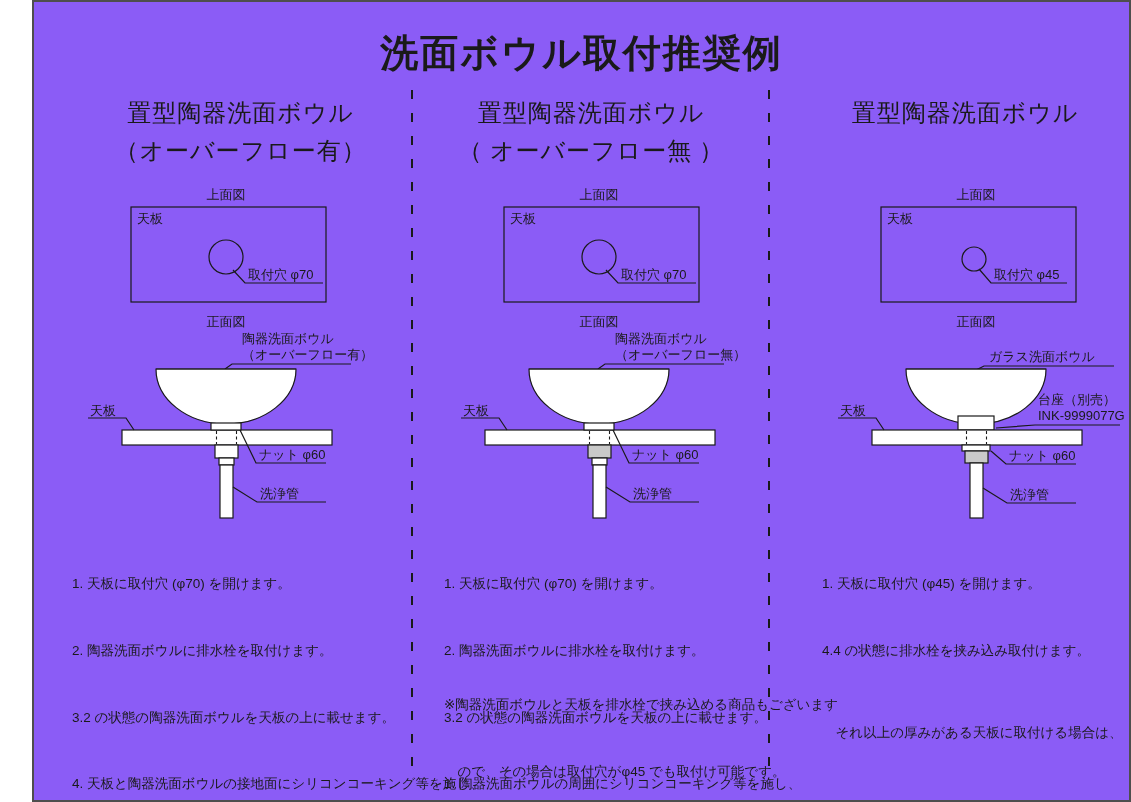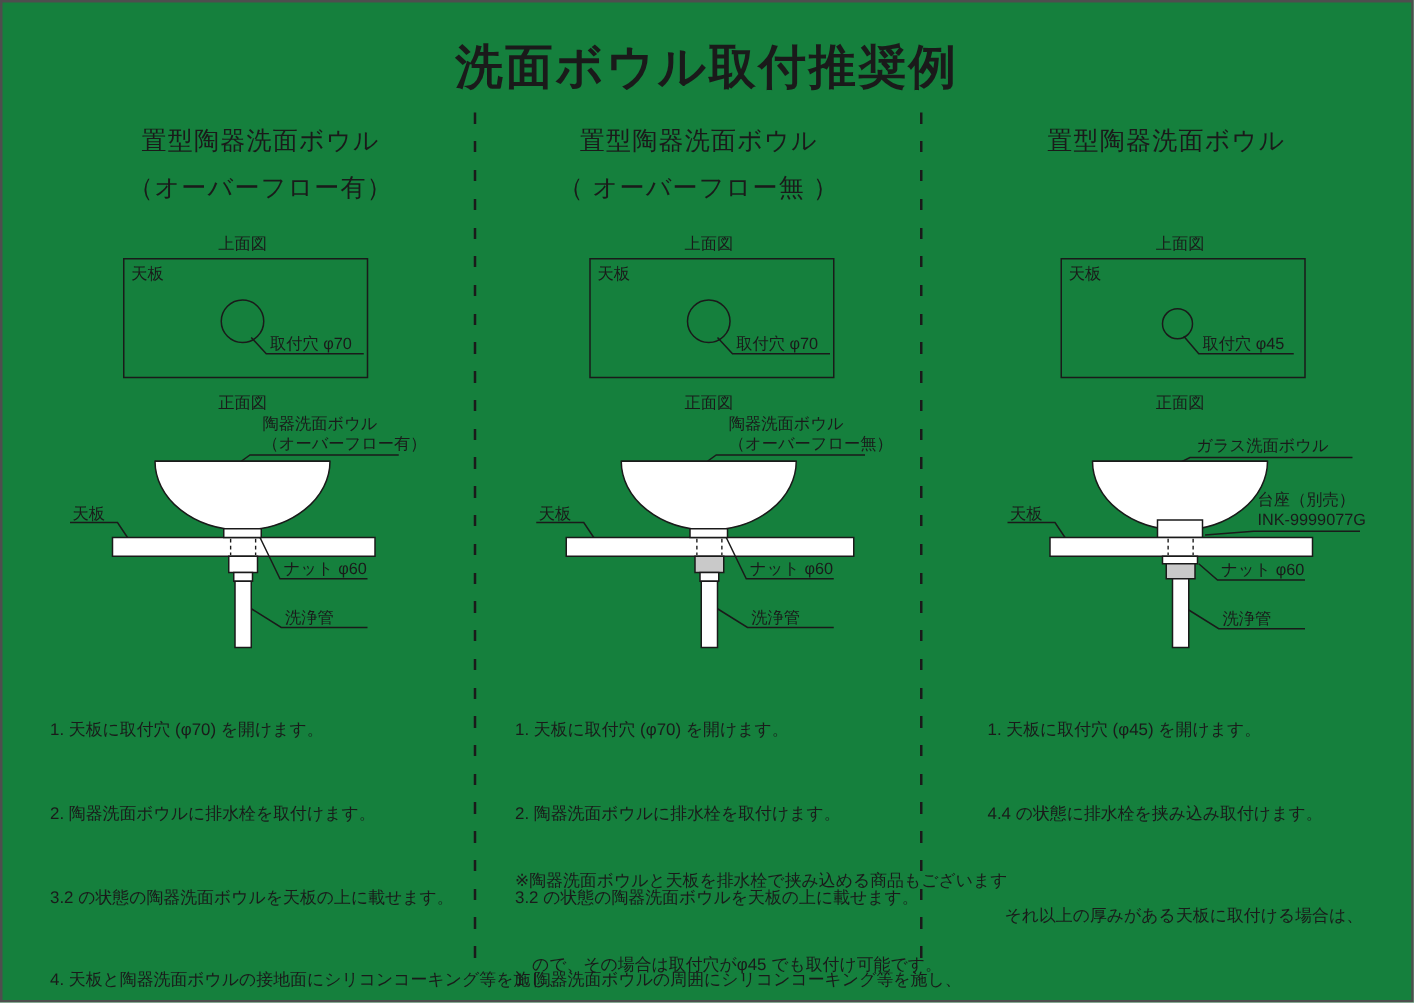--- a/index.html
+++ b/index.html
@@ -1,25 +1,25 @@
 <!DOCTYPE html>
 <html><head>
 <meta charset="utf-8">
 <style>
   html,body{margin:0;padding:0;background:#ffffff;}
   body{width:1131px;height:802px;position:relative;overflow:hidden;
        font-family:"Liberation Sans","DejaVu Sans",sans-serif;color:#1a1a1a;}
-  .page{position:absolute;inset:0;border:2px solid #4e4e4e;box-sizing:border-box;background:#15803d;}
+  .page{position:absolute;inset:0;border:2px solid #4e4e4e;box-sizing:border-box;background:#8b5cf6;margin-left:32px;}
   .title{position:absolute;top:26px;left:0;width:100%;text-align:center;
          font-size:38px;font-weight:bold;letter-spacing:2px;}
   .divider{position:absolute;top:88px;height:678px;width:2px;
            background:repeating-linear-gradient(to bottom,#1a1a1a 0 9px,transparent 9px 23px);}
   .col{position:absolute;top:0;height:802px;}
   .col-header{position:absolute;top:92px;left:0;width:100%;text-align:center;
-              font-size:20px;line-height:38px;letter-spacing:1px;}
+              font-size:24px;line-height:38px;letter-spacing:1px;font-family:Liberation Serif, serif;}
   .dwg{position:absolute;overflow:visible;}
   .dwg text{font-size:13px;fill:#1a1a1a;}
   .dwg .ln{fill:none;stroke:#1a1a1a;stroke-width:1.2;}
   .dwg .fl{fill:#ffffff;stroke:#1a1a1a;stroke-width:1.2;}
   .dwg .gry{fill:#c9c9c9;stroke:#1a1a1a;stroke-width:1.2;}
   .dwg .dsh{fill:none;stroke:#1a1a1a;stroke-width:1.1;stroke-dasharray:3,2.5;}
   .steps,.notes{position:absolute;font-size:13.5px;line-height:22.2px;white-space:pre;}
   #col1{left:36px;width:341px;} #col2{left:380px;width:354px;} #col3{left:756px;width:350px;}
   #col1 .steps{left:2px;top:527px;} #col2 .steps{left:30px;top:527px;} #col3 .steps{left:32px;top:527px;}
   #col2 .notes{left:30px;top:648px;} #col3 .notes{left:32px;top:676px;}

